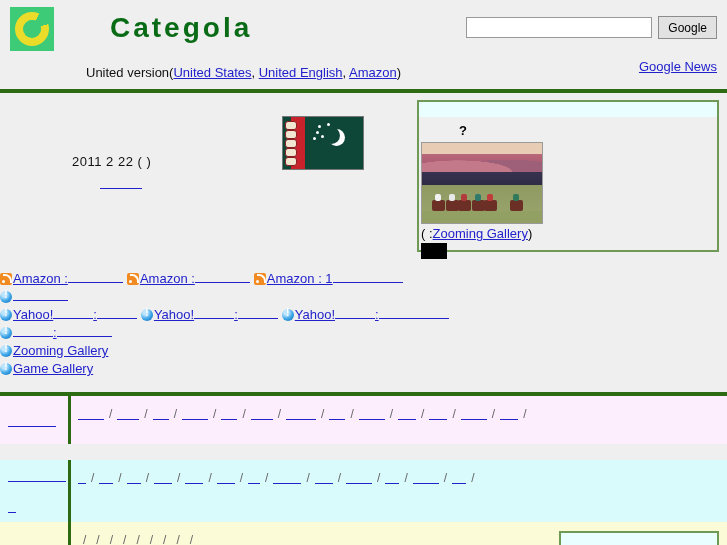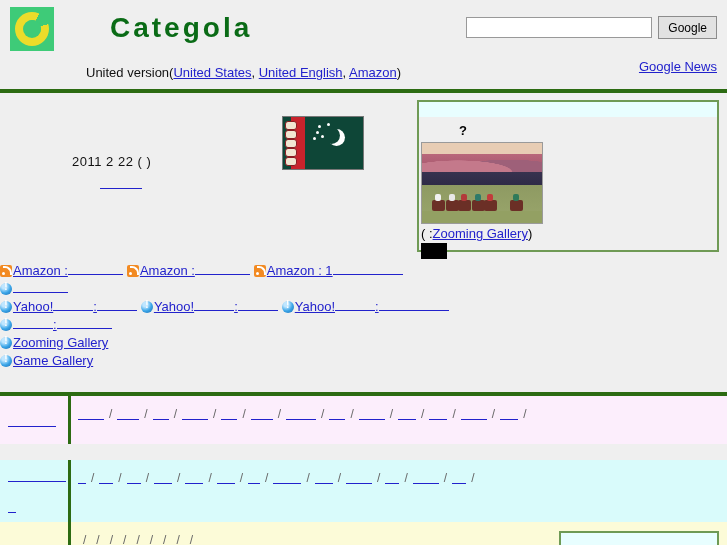--- a/index.html
+++ b/index.html
@@ -96,21 +96,21 @@
     background:radial-gradient(ellipse at 30% 100%, #c4798b 0 45%, rgba(0,0,0,0) 46%),
                radial-gradient(ellipse at 72% 110%, #9e6079 0 50%, rgba(0,0,0,0) 51%);
   }
   .painting .horse{position:absolute;bottom:12px;width:13px;height:11px;background:#6b2f26;border-radius:2px;}
   .painting .horse i{position:absolute;left:3px;top:-6px;width:6px;height:7px;border-radius:2px;display:block;}
   .painting .grass{position:absolute;left:0;bottom:0;width:100%;height:12px;background:#93a063;}
   .panel .caption{margin:2px 0 0 2px;font-size:13px;}
   .panel .blackbox{width:26px;height:16px;background:#000;margin:2px 0 0 2px;}
 
   
-  .feeds{position:absolute;left:0;top:262px;width:594px;}
+  .feeds{position:absolute;left:0;top:270px;width:594px;}
   .feedrow{height:18px;line-height:18px;white-space:nowrap;}
   .ic{display:inline-block;width:12px;height:12px;vertical-align:-2px;margin-right:1px;}
   .ic-rss{
     background:#f28a22;border-radius:2px;position:relative;
   }
   .ic-rss::before{
     content:"";position:absolute;left:2px;bottom:2px;width:3px;height:3px;border-radius:50%;background:#fff;
   }
   .ic-rss::after{
     content:"";position:absolute;left:3px;bottom:2px;width:7px;height:7px;

